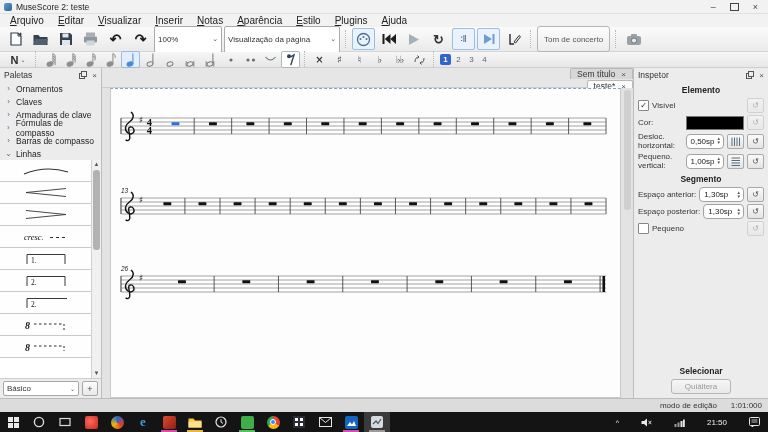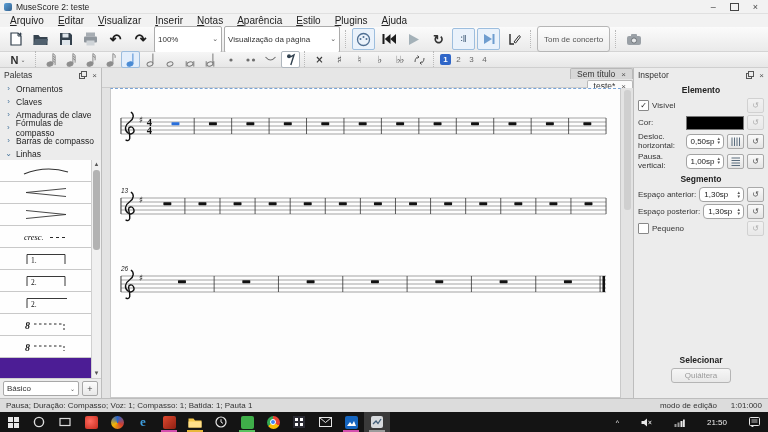--- a/index.html
+++ b/index.html
@@ -41,21 +41,21 @@
   
   .main{position:absolute;top:68px;left:0;right:0;height:330px;display:flex;}
   
   .palette{width:102px;background:#ececec;border-right:1px solid #bdbdbd;display:flex;flex-direction:column;box-sizing:border-box;}
   .panel-head{height:14px;display:flex;align-items:center;font-size:8.5px;color:#333;padding:0 4px;background:#ececec;}
   .panel-head .ph-icons{margin-left:auto;display:flex;gap:5px;align-items:center;color:#555;font-size:8px;}
   .tree{font-size:8.5px;}
   .tree-row{height:13px;display:flex;align-items:center;padding-left:5px;gap:4px;color:#222;}
   .tree-arrow{color:#46749c;font-size:8px;width:7px;text-align:center;}
   .pal-list{flex:1;overflow:hidden;display:flex;background:#e4e4e4;}
-  .pal-cells{flex:1;background:#4c1d95;}
+  .pal-cells{flex:1;background:#ffffff;}
   .pal-cell{height:21px;background:#fefefe;border-bottom:1px solid #c9c9c9;display:flex;align-items:center;justify-content:center;}
   .pal-scroll{width:9px;background:#f0f0f0;border-left:1px solid #d0d0d0;position:relative;}
   .pal-scroll .arr{position:absolute;left:0;width:100%;height:9px;font-size:6px;color:#555;text-align:center;line-height:9px;}
   .pal-thumb{position:absolute;left:1px;width:7px;top:10px;height:80px;background:#b2b2b2;border-radius:3px;}
   .pal-foot{height:17px;display:flex;align-items:center;gap:3px;padding:1px 3px;background:#ececec;border-top:1px solid #cfcfcf;}
   .pal-select{flex:1;height:13px;background:#fff;border:1px solid #a8a8a8;border-radius:2px;font-size:8px;color:#333;
               display:flex;align-items:center;padding:0 3px;}
   .pal-add{width:14px;height:13px;border:1px solid #a8a8a8;border-radius:2px;background:linear-gradient(#fcfcfc,#e9e9e9);
            font-size:9px;color:#444;display:flex;align-items:center;justify-content:center;}
   
@@ -79,21 +79,21 @@
   .chk-box{width:9px;height:9px;border:1px solid #888;background:#fff;border-radius:1px;display:inline-flex;
            align-items:center;justify-content:center;font-size:8px;color:#222;line-height:1;}
   .mini-btn{width:15px;height:13px;border:1px solid #a9a9a9;border-radius:2px;background:linear-gradient(#fafafa,#e4e4e4);
             display:flex;align-items:center;justify-content:center;font-size:8px;color:#555;flex:none;}
   .mini-btn.dis{opacity:.4;}
   .spin{height:13px;background:#fff;border:1px solid #a3a3a3;border-radius:4px;display:flex;align-items:center;
         padding:0 2px 0 4px;gap:2px;color:#222;}
   .spin .arrows{display:flex;flex-direction:column;font-size:4.5px;line-height:4px;color:#555;}
   .swatch{width:56px;height:12px;background:#000;border:1px solid #777;}
   .insp-bottom{margin-top:auto;padding-bottom:4px;}
-  .tuplet-btn{margin:1px auto 11px auto;width:58px;height:13px;border:1px solid #b5b5b5;border-radius:3px;color:#9a9a9a;
+  .tuplet-btn{margin:1px auto 0 auto;width:58px;height:13px;border:1px solid #b5b5b5;border-radius:3px;color:#9a9a9a;
               background:linear-gradient(#f6f6f6,#e8e8e8);font-size:8px;display:flex;align-items:center;justify-content:center;}
   
   .statusbar{position:absolute;top:398px;left:0;right:0;height:14px;background:#dcdcdc;border-top:1px solid #bdbdbd;
              display:flex;align-items:center;font-size:8px;color:#333;padding:0 6px;box-sizing:border-box;}
   .statusbar .mode{margin-left:auto;padding-right:14px;}
   
   .taskbar{position:absolute;top:412px;left:0;right:0;height:20px;background:#141414;display:flex;align-items:center;}
   .tk{width:26px;height:20px;display:flex;align-items:center;justify-content:center;position:relative;}
   .tk .under{position:absolute;bottom:0;left:5px;right:5px;height:2px;background:#d44fae;}
   .tk.active-app{background:#3a3a3a;}
@@ -596,21 +596,21 @@
             </span>
         </span>
         <span class="mini-btn">
           <svg width="9" height="9">
               <path d="M1 .5 V9 M3.5 .5 V9 M6 .5 V9 M8.5 .5 V9" stroke="#5a6c7d" stroke-width="1"></path>
             </svg>
         </span>
         <span class="mini-btn">↺</span>
       </div>
       <div class="insp-row">
-        <label>Pausa. vertical:</label>
+        <label>Pequeno. vertical:</label>
         <span class="spin" style="width:34px;margin-left:auto">
           <span>1,00sp</span>
           <span class="arrows" style="margin-left:auto">
               <span>▲</span>
               <span>▼</span>
             </span>
         </span>
         <span class="mini-btn">
           <svg width="9" height="9">
               <path d="M.5 1 H9 M.5 3.5 H9 M.5 6 H9 M.5 8.5 H9" stroke="#5a6c7d" stroke-width="1"></path>
@@ -647,21 +647,20 @@
         <span class="mini-btn dis" style="margin-left:auto">↺</span>
       </div>
       <div class="insp-bottom">
         <div class="insp-section">Selecionar</div>
         <div class="tuplet-btn">Quiáltera</div>
       </div>
     </div>
   </div>
 
   <div class="statusbar">
-    <span>Pausa; Duração: Compasso; Voz: 1;  Compasso: 1; Batida: 1; Pauta 1</span>
     <span class="mode">modo de edição</span>
     <span>1:01:000</span>
   </div>
 
   <div class="taskbar">
     <span class="tk">
       <svg width="11" height="11">
         <rect x="0" y="0" width="5" height="5" fill="#e8e8e8"></rect>
           <rect x="6" y="0" width="5" height="5" fill="#e8e8e8"></rect>
         <rect x="0" y="6" width="5" height="5" fill="#e8e8e8"></rect>

